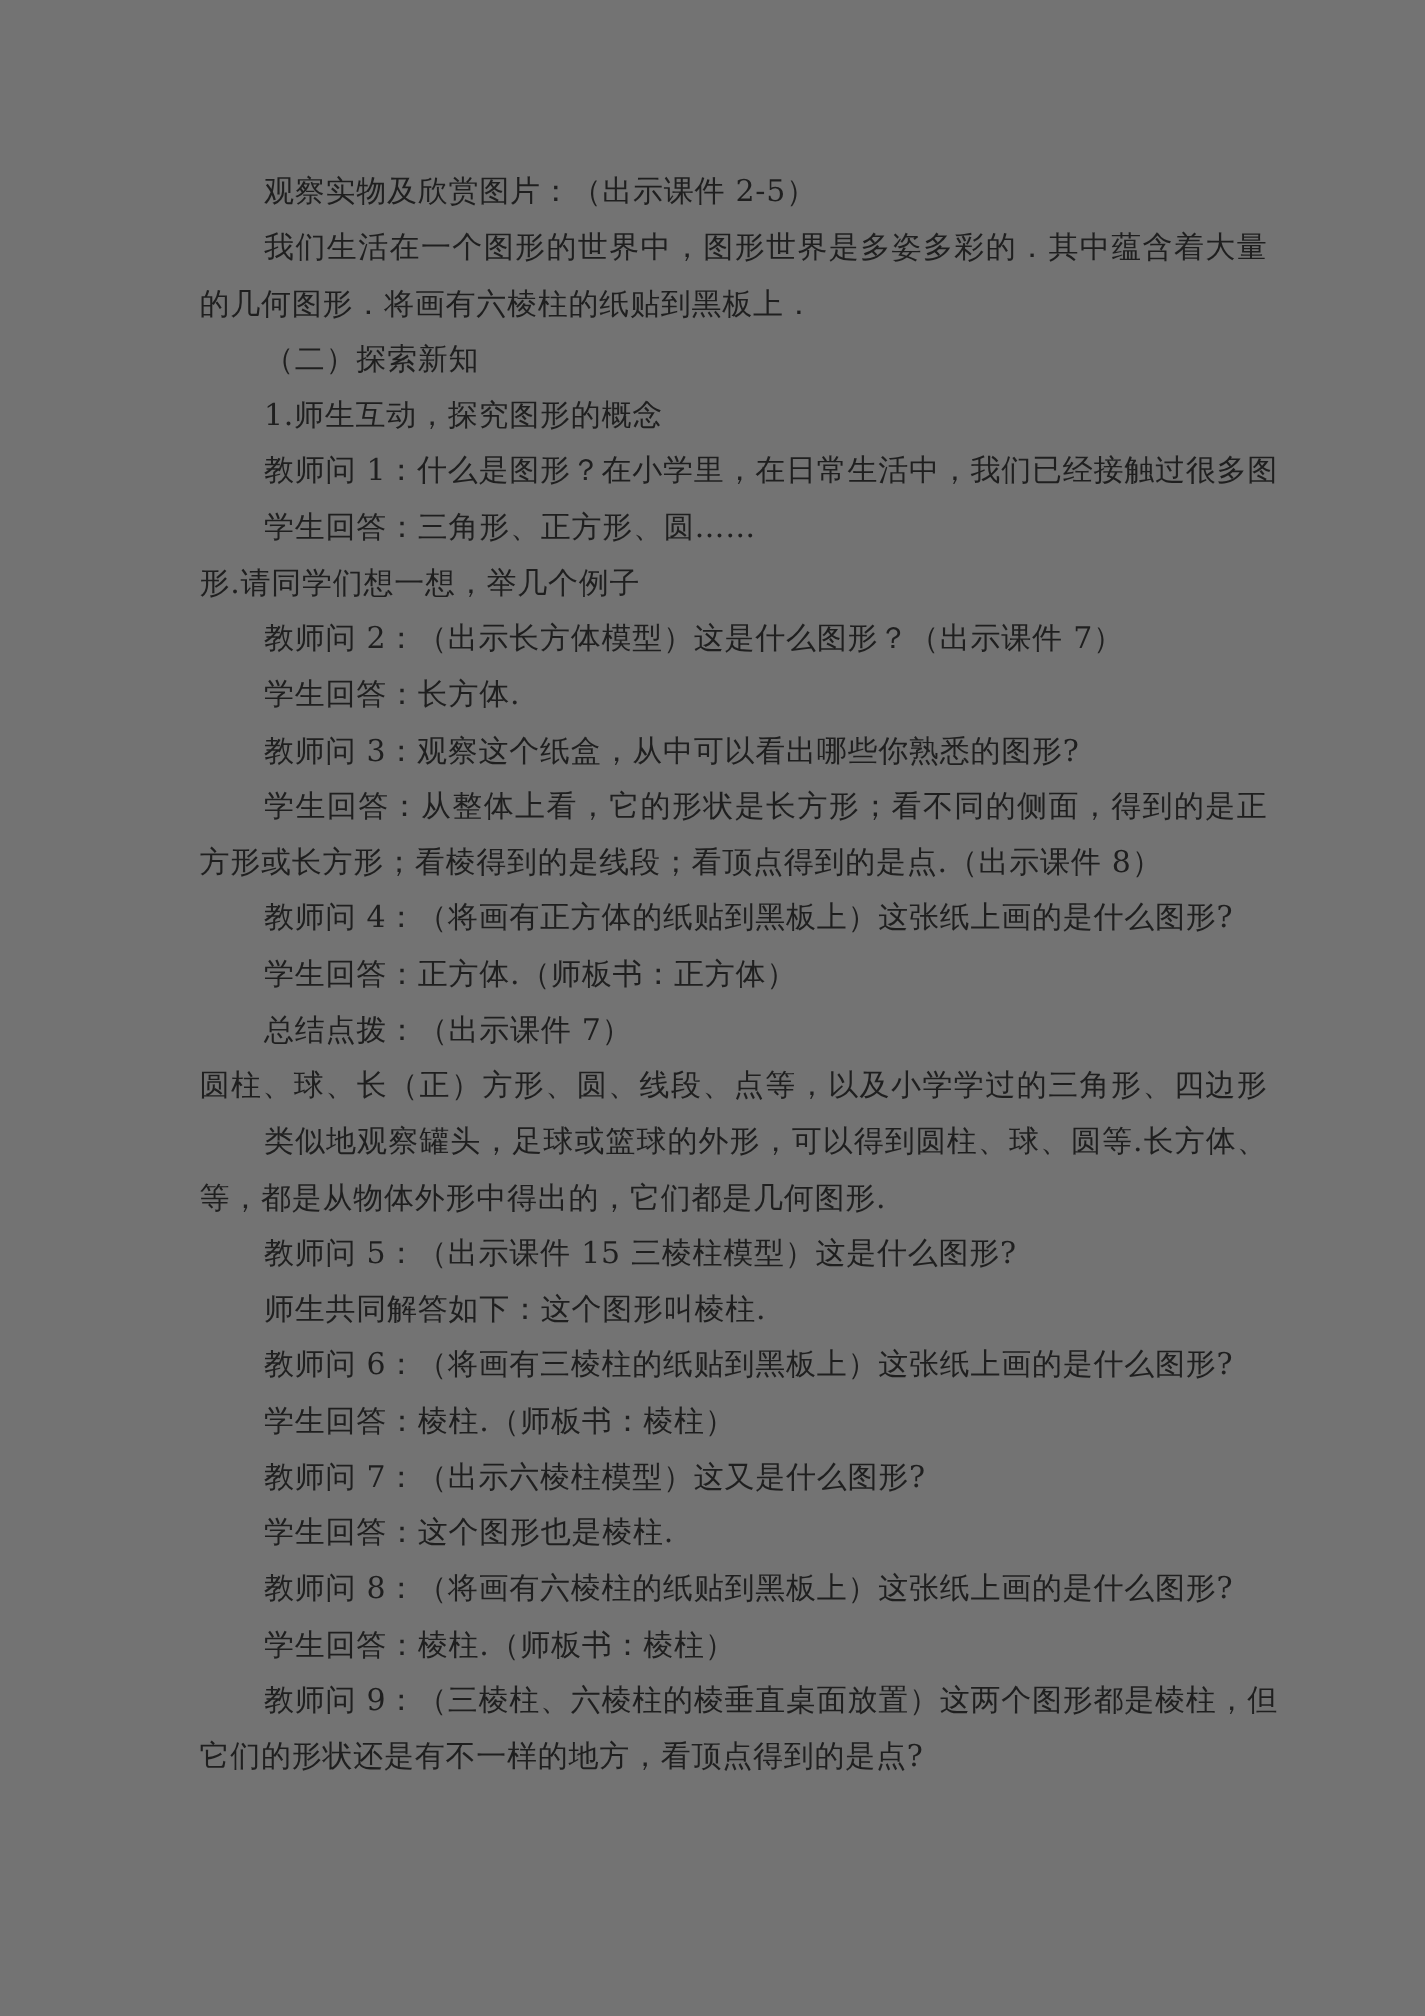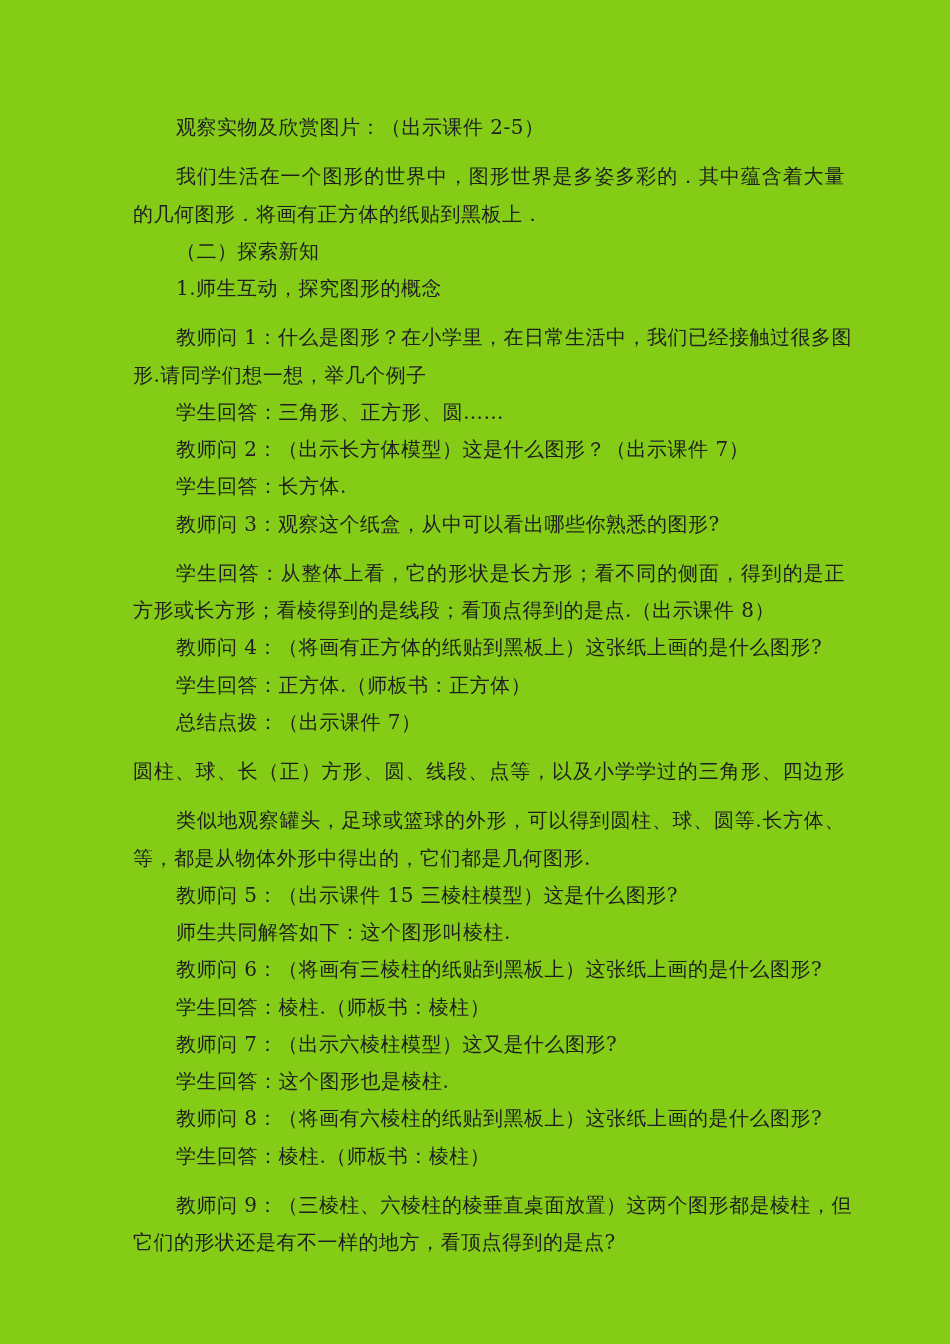--- a/index.html
+++ b/index.html
@@ -4,21 +4,21 @@
 <style>
   html, body {
     margin: 0;
     padding: 0;
     background: #ffffff;
   }
   .page {
     position: relative;
     width: 950px;
     height: 1344px;
-    background: #84cc16;
+    background: #737373;
     overflow: hidden;
     font-family: "DejaVu Serif", "Liberation Serif", serif;
   }
   .textblock {
     position: absolute;
     left: 133px;
     top: 109px;
     width: 712px;
     font-size: 20px;
     line-height: 37.25px;
@@ -30,36 +30,35 @@
     white-space: nowrap;
     height: 37.25px;
   }
   .line.indent {
     padding-left: 43px;
   }
   .line.full {
     text-align: justify;
     text-align-last: justify;
     text-justify: inter-ideograph;
-    margin-top: 12px;
   }
 </style>
 </head>
 <body>
 
 <div class="page">
   <div class="textblock">
       <div class="line indent">观察实物及欣赏图片：（出示课件 2-5）</div>
       <div class="line indent full">我们生活在一个图形的世界中，图形世界是多姿多彩的．其中蕴含着大量</div>
-      <div class="line">的几何图形．将画有正方体的纸贴到黑板上．</div>
+      <div class="line">的几何图形．将画有六棱柱的纸贴到黑板上．</div>
       <div class="line indent">（二）探索新知</div>
       <div class="line indent">1.师生互动，探究图形的概念</div>
       <div class="line indent full">教师问 1：什么是图形？在小学里，在日常生活中，我们已经接触过很多图</div>
+      <div class="line indent">学生回答：三角形、正方形、圆……</div>
       <div class="line">形.请同学们想一想，举几个例子</div>
-      <div class="line indent">学生回答：三角形、正方形、圆……</div>
       <div class="line indent">教师问 2：（出示长方体模型）这是什么图形？（出示课件 7）</div>
       <div class="line indent">学生回答：长方体.</div>
       <div class="line indent">教师问 3：观察这个纸盒，从中可以看出哪些你熟悉的图形?</div>
       <div class="line indent full">学生回答：从整体上看，它的形状是长方形；看不同的侧面，得到的是正</div>
       <div class="line">方形或长方形；看棱得到的是线段；看顶点得到的是点.（出示课件 8）</div>
       <div class="line indent">教师问 4：（将画有正方体的纸贴到黑板上）这张纸上画的是什么图形?</div>
       <div class="line indent">学生回答：正方体.（师板书：正方体）</div>
       <div class="line indent">总结点拨：（出示课件 7）</div>
       <div class="line full">圆柱、球、长（正）方形、圆、线段、点等，以及小学学过的三角形、四边形</div>
       <div class="line indent full">类似地观察罐头，足球或篮球的外形，可以得到圆柱、球、圆等.长方体、</div>

